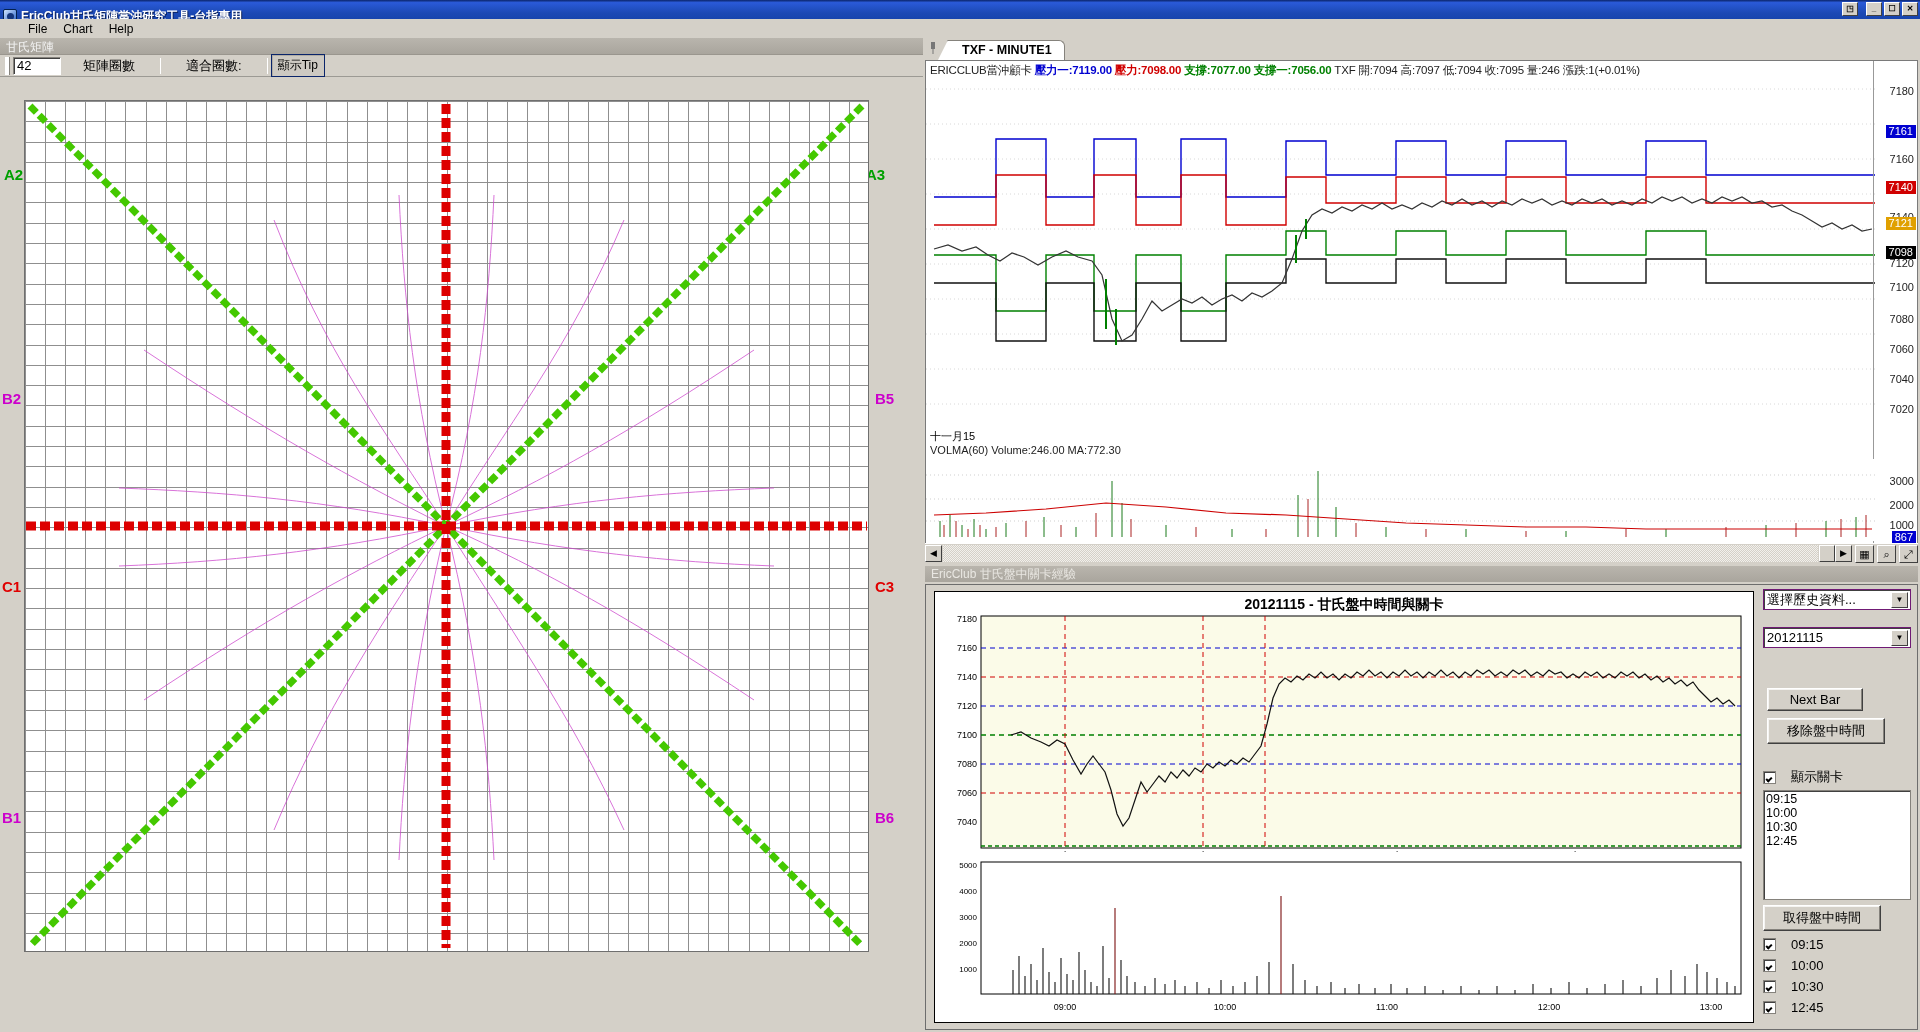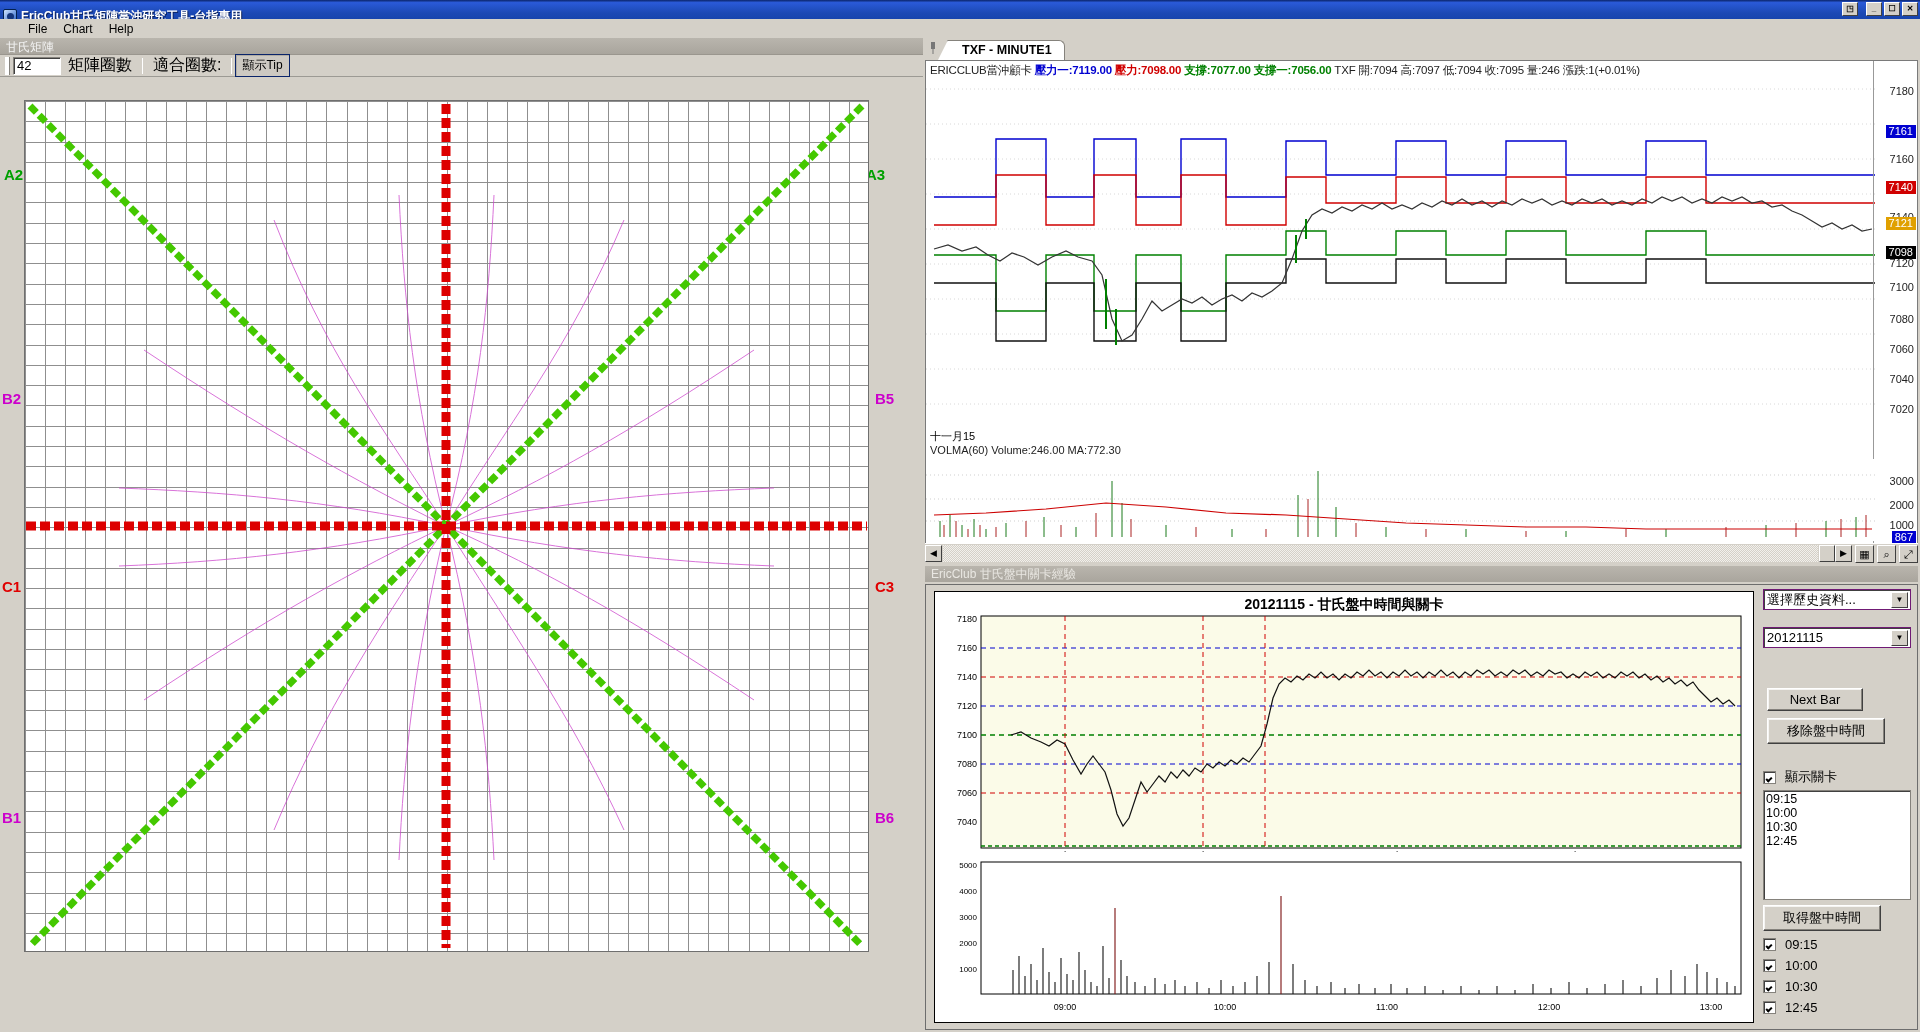--- a/index.html
+++ b/index.html
@@ -70,21 +70,21 @@
     background:
       linear-gradient(to bottom,#fff 0,#fff 100%);
     border-left:1px solid #fff; border-right:1px solid #85827c;
   }
   .num-box{
     width:48px; height:18px; background:#fff; border:1px solid #85827c;
     border-right-color:#fff; border-bottom-color:#fff;
     box-shadow:inset 1px 1px 0 #404040;
     font-size:13px; padding-left:3px; line-height:16px;
   }
-  .tb-label{ padding:0 7px; font-size:16px; }
+  .tb-label{ padding:0 22px; font-size:13px; }
   .tb-sep{ width:1px;height:16px;background:#85827c;border-right:1px solid #fff;margin:0 3px; }
   .tb-toggle{
     font-size:12px; padding:2px 6px;
     background:#cdc9c2;
     border:1px solid #0a246a;
     box-shadow:inset 1px 1px 0 #b0aca4;
   }
 
   .canvas-wrap{
     position:absolute; left:0; top:40px; width:923px; height:914px;
@@ -202,21 +202,21 @@
     position:absolute; right:2px; top:2px; width:17px;height:16px;background:#d4d0c8;
     border:1px solid #fff;border-right-color:#404040;border-bottom-color:#404040;
     font-size:8px; text-align:center; line-height:14px;
   }
   .btn95{
     background:#d4d0c8; border:1px solid #fff;
     border-right-color:#404040; border-bottom-color:#404040;
     box-shadow: inset -1px -1px 0 #85827c, inset 1px 1px 0 #f5f4f2;
     font-size:13px; text-align:center; padding:3px 0;
   }
-  .chk-row{ display:flex; align-items:center; gap:9px; font-size:13px; margin-top:6px; }
+  .chk-row{ display:flex; align-items:center; gap:15px; font-size:13px; margin-top:6px; }
   .chkbox{
     width:13px;height:13px;background:#fff;border:1px solid #85827c;
     box-shadow:inset 1px 1px 0 #404040;position:relative;
   }
   .chkbox.on:after{
     content:"";position:absolute;left:2px;top:5px;width:4px;height:2px;
     border-left:2px solid #000;border-bottom:2px solid #000;
     transform:rotate(-45deg);
   }
   .listbox{

